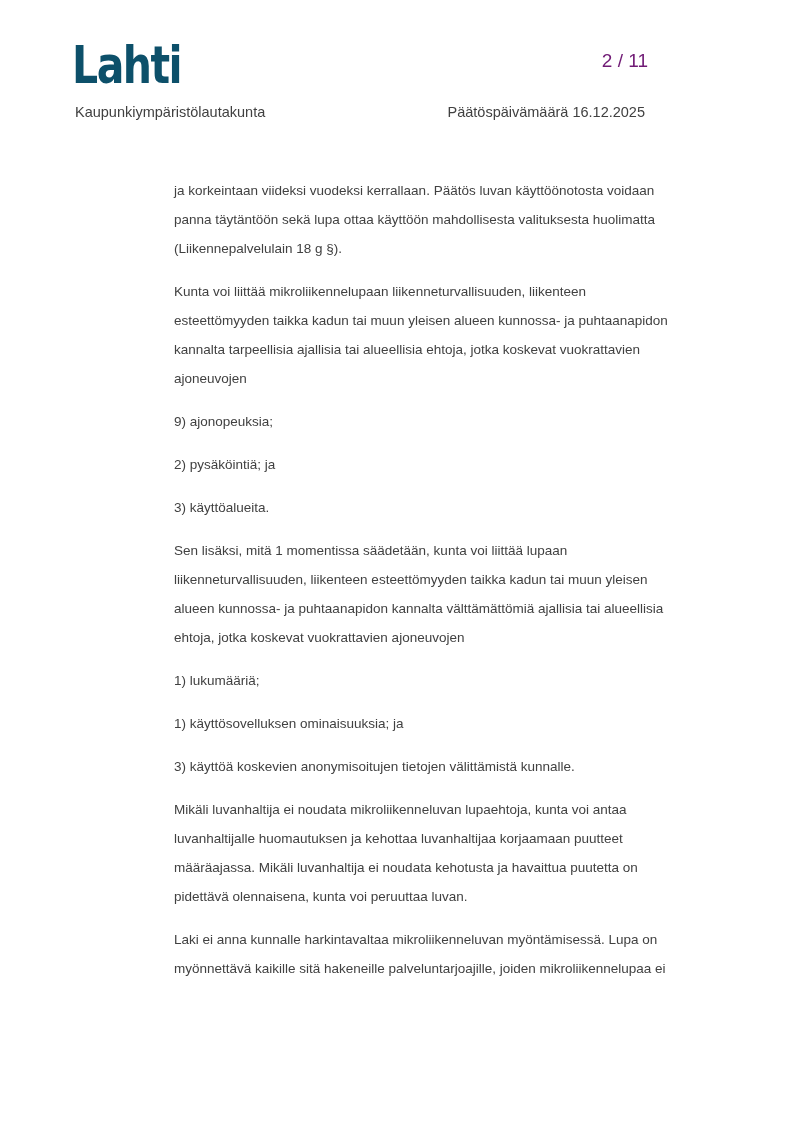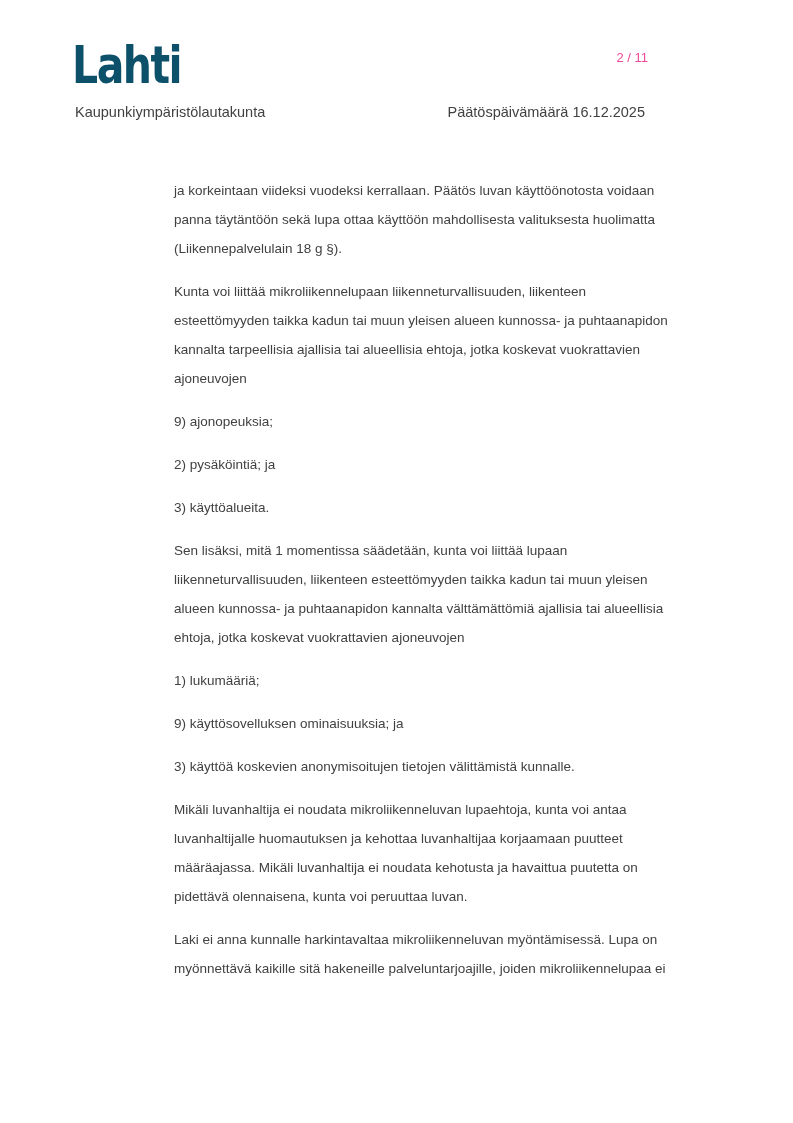--- a/index.html
+++ b/index.html
@@ -26,22 +26,22 @@
     line-height: 54px;
     color: #0d506a;
     letter-spacing: -2px;
     transform: scale(0.76, 0.95);
     transform-origin: left top;
   }
   .page-number {
     position: absolute;
     top: 50px;
     right: 83px;
-    font-size: 13px;
-    color: #ec4899;
+    font-size: 19px;
+    color: #701a75;
   }
   .meta-row {
     position: absolute;
     top: 104px;
     left: 75px;
     right: 86px;
     display: flex;
     justify-content: space-between;
     font-size: 14.5px;
     color: #414141;
@@ -83,21 +83,21 @@
 kannalta tarpeellisia ajallisia tai alueellisia ehtoja, jotka koskevat vuokrattavien
 ajoneuvojen</p>
     <p>9) ajonopeuksia;</p>
     <p>2) pysäköintiä; ja</p>
     <p>3) käyttöalueita.</p>
     <p>Sen lisäksi, mitä 1 momentissa säädetään, kunta voi liittää lupaan
 liikenneturvallisuuden, liikenteen esteettömyyden taikka kadun tai muun yleisen
 alueen kunnossa- ja puhtaanapidon kannalta välttämättömiä ajallisia tai alueellisia
 ehtoja, jotka koskevat vuokrattavien ajoneuvojen</p>
     <p>1) lukumääriä;</p>
-    <p>9) käyttösovelluksen ominaisuuksia; ja</p>
+    <p>1) käyttösovelluksen ominaisuuksia; ja</p>
     <p>3) käyttöä koskevien anonymisoitujen tietojen välittämistä kunnalle.</p>
     <p>Mikäli luvanhaltija ei noudata mikroliikenneluvan lupaehtoja, kunta voi antaa
 luvanhaltijalle huomautuksen ja kehottaa luvanhaltijaa korjaamaan puutteet
 määräajassa. Mikäli luvanhaltija ei noudata kehotusta ja havaittua puutetta on
 pidettävä olennaisena, kunta voi peruuttaa luvan.</p>
     <p>Laki ei anna kunnalle harkintavaltaa mikroliikenneluvan myöntämisessä. Lupa on
 myönnettävä kaikille sitä hakeneille palveluntarjoajille, joiden mikroliikennelupaa ei</p>
   </div>
 
 </div>

